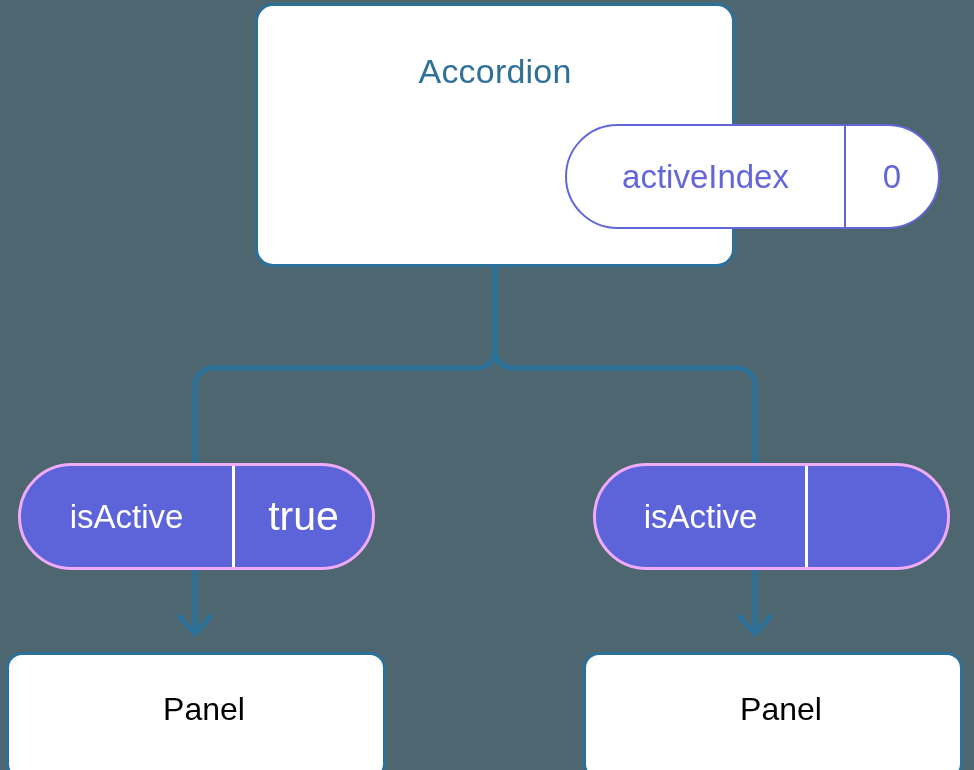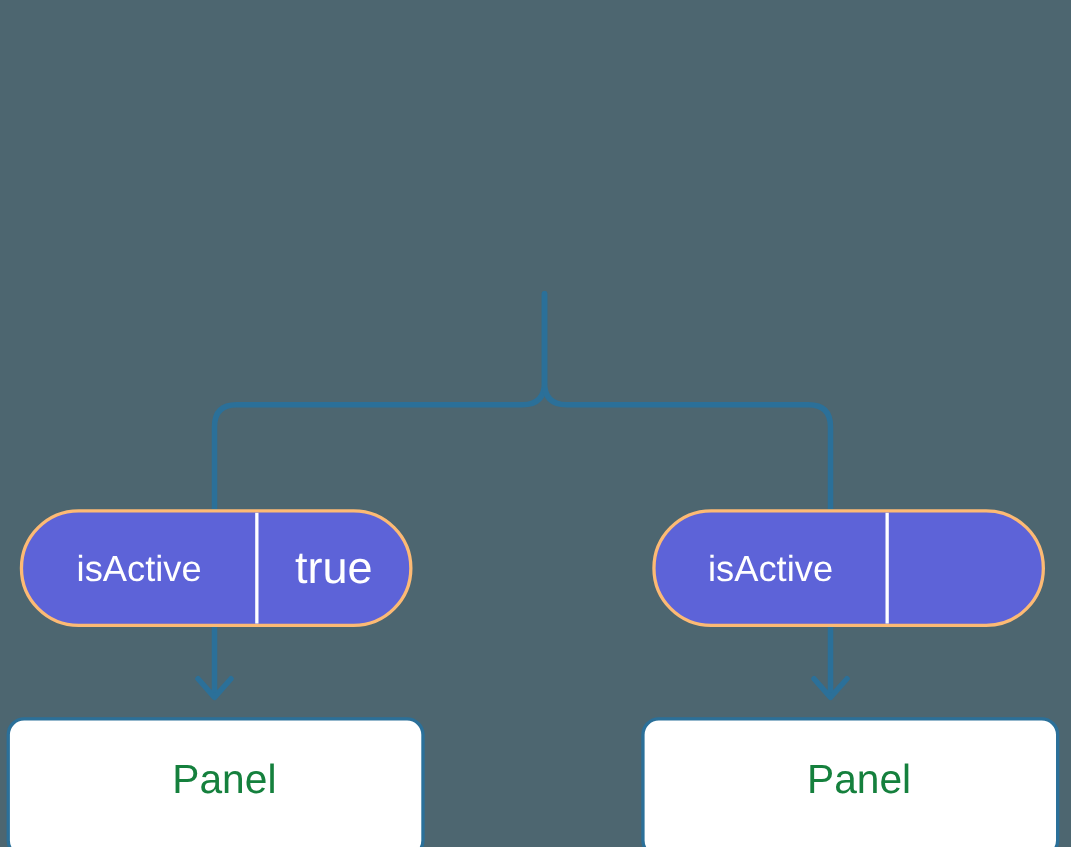--- a/index.html
+++ b/index.html
@@ -82,21 +82,21 @@
     border-right: 2px solid #6366d8;
   }
   #accordion-state .pill-val {
     flex: 1;
     color: #6366d8;
     font-size: 33px;
   }
 
   
   .pill-filled {
-    border: 3px solid #fdba74;
+    border: 3px solid #f0abfc;
     background: #5d63d8;
   }
   .pill-filled .pill-key {
     color: #ffffff;
     font-size: 33px;
     border-right: 3px solid #ffffff;
   }
   .pill-filled .pill-val {
     color: #ffffff;
     font-size: 41px;
@@ -136,22 +136,22 @@
     width: 380px;
     height: 128px;
   }
   #right-panel {
     left: 583px;
     top: 652px;
     width: 380px;
     height: 128px;
   }
   .panel-label {
-    color: #15803d;
-    font-size: 37px;
+    color: #000000;
+    font-size: 32px;
     margin-bottom: 14px;
     margin-left: 16px;
   }
 </style>
 </head>
 <body>
 
 <div id="canvas">
 
   <svg id="wires" viewBox="0 0 974 770" xmlns="http://www.w3.org/2000/svg">
@@ -169,20 +169,28 @@
              Q 755 368 755 388
              L 755 463" fill="none" stroke="#2b7099" stroke-width="5" stroke-linecap="round" stroke-linejoin="round"></path>
 
     <line x1="195" y1="570" x2="195" y2="632" stroke="#2b7099" stroke-width="5" stroke-linecap="round"></line>
     <polyline points="180,617 195,634 210,617" fill="none" stroke="#2b7099" stroke-width="5" stroke-linecap="round" stroke-linejoin="round"></polyline>
 
     <line x1="755" y1="570" x2="755" y2="632" stroke="#2b7099" stroke-width="5" stroke-linecap="round"></line>
     <polyline points="740,617 755,634 770,617" fill="none" stroke="#2b7099" stroke-width="5" stroke-linecap="round" stroke-linejoin="round"></polyline>
   </svg>
 
+  <div class="card" id="accordion-card">
+    <div class="card-title">Accordion</div>
+
+    <div class="pill" id="accordion-state">
+      <div class="pill-key">activeIndex</div>
+      <div class="pill-val">0</div>
+    </div>
+  </div>
 
   <div class="pill pill-filled" id="left-state">
     <div class="pill-key">isActive</div>
     <div class="pill-val">true</div>
   </div>
 
   <div class="pill pill-filled" id="right-state">
     <div class="pill-key">isActive</div>
   </div>
 

